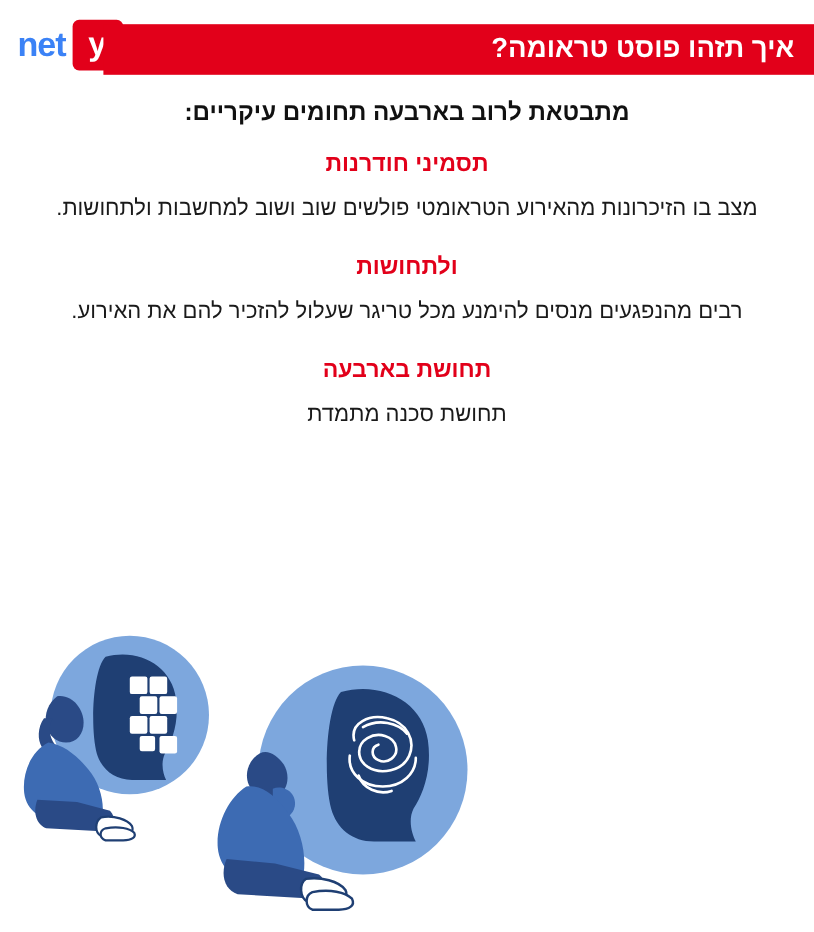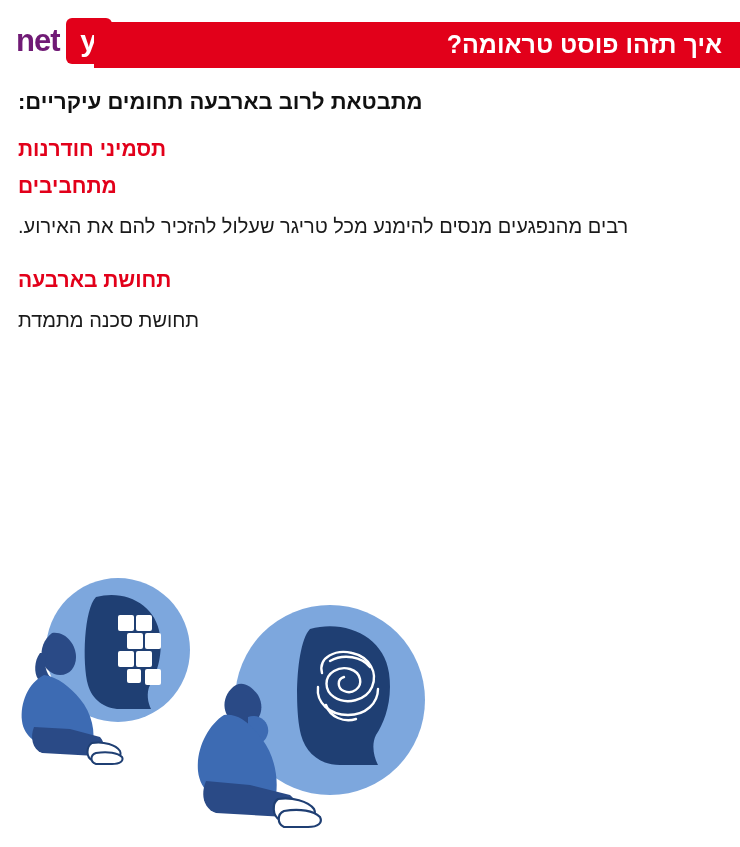--- a/index.html
+++ b/index.html
@@ -44,21 +44,21 @@
     text-align: center;
     color: #ffffff;
     font-size: 30px;
     font-weight: 700;
     font-family: "Liberation Sans", sans-serif;
     line-height: 1;
   }
   .logo-text {
     font-size: 31px;
     font-weight: 700;
-    color: #701a75;
+    color: #3b82f6;
     letter-spacing: -1px;
   }
 
   .title-bar {
     position: absolute;
     top: 22px;
     right: 0;
     width: 646px;
     background: #e2001a;
     color: #ffffff;
@@ -69,21 +69,21 @@
   .title-bar h1 {
     margin: 0;
     font-size: 25px;
     font-weight: 700;
     line-height: 1.2;
   }
 
   
   .content {
     padding: 6px 18px 0 18px;
-    text-align: left;
+    text-align: center;
     direction: rtl;
   }
   .subtitle {
     font-size: 22px;
     font-weight: 700;
     color: #111111;
     margin: 4px 0 18px 0;
     line-height: 1.3;
   }
   .section-heading {
@@ -130,22 +130,23 @@
   <div class="title-bar">
     <h1>איך תזהו פוסט טראומה?</h1>
   </div>
 </div>
 
 <div class="content">
 
   <p class="subtitle">מתבטאת לרוב בארבעה תחומים עיקריים:</p>
 
   <h2 class="section-heading">תסמיני חודרנות</h2>
-
-  <h2 class="section-heading">מתחביבים</h2>
+  <p class="section-body">מצב בו הזיכרונות מהאירוע הטראומטי פולשים שוב ושוב למחשבות ולתחושות.</p>
+
+  <h2 class="section-heading">ולתחושות</h2>
   <p class="section-body">רבים מהנפגעים מנסים להימנע מכל טריגר שעלול להזכיר להם את האירוע.</p>
 
 
   <h2 class="section-heading">תחושת בארבעה</h2>
   <p class="section-body last">תחושת סכנה מתמדת</p>
 
 </div>
 
 <div class="illustration">
   <svg width="470" height="290" viewBox="0 0 470 290" xmlns="http://www.w3.org/2000/svg">

